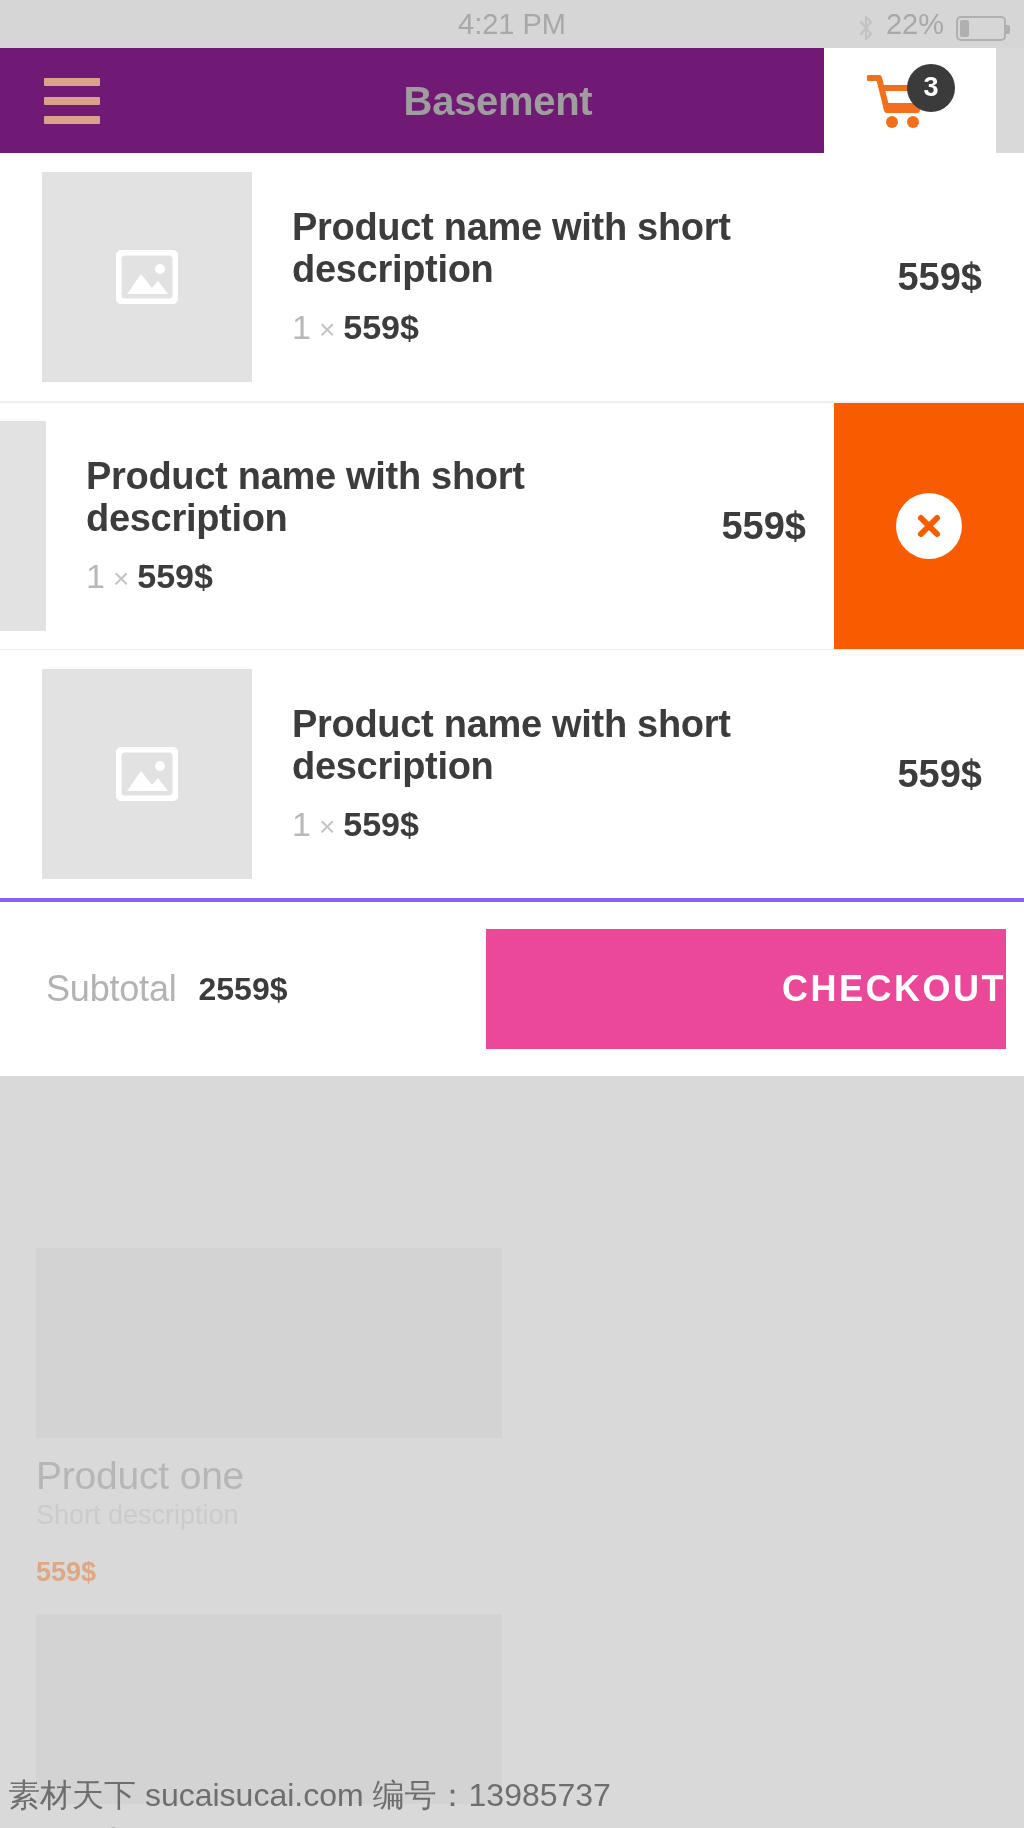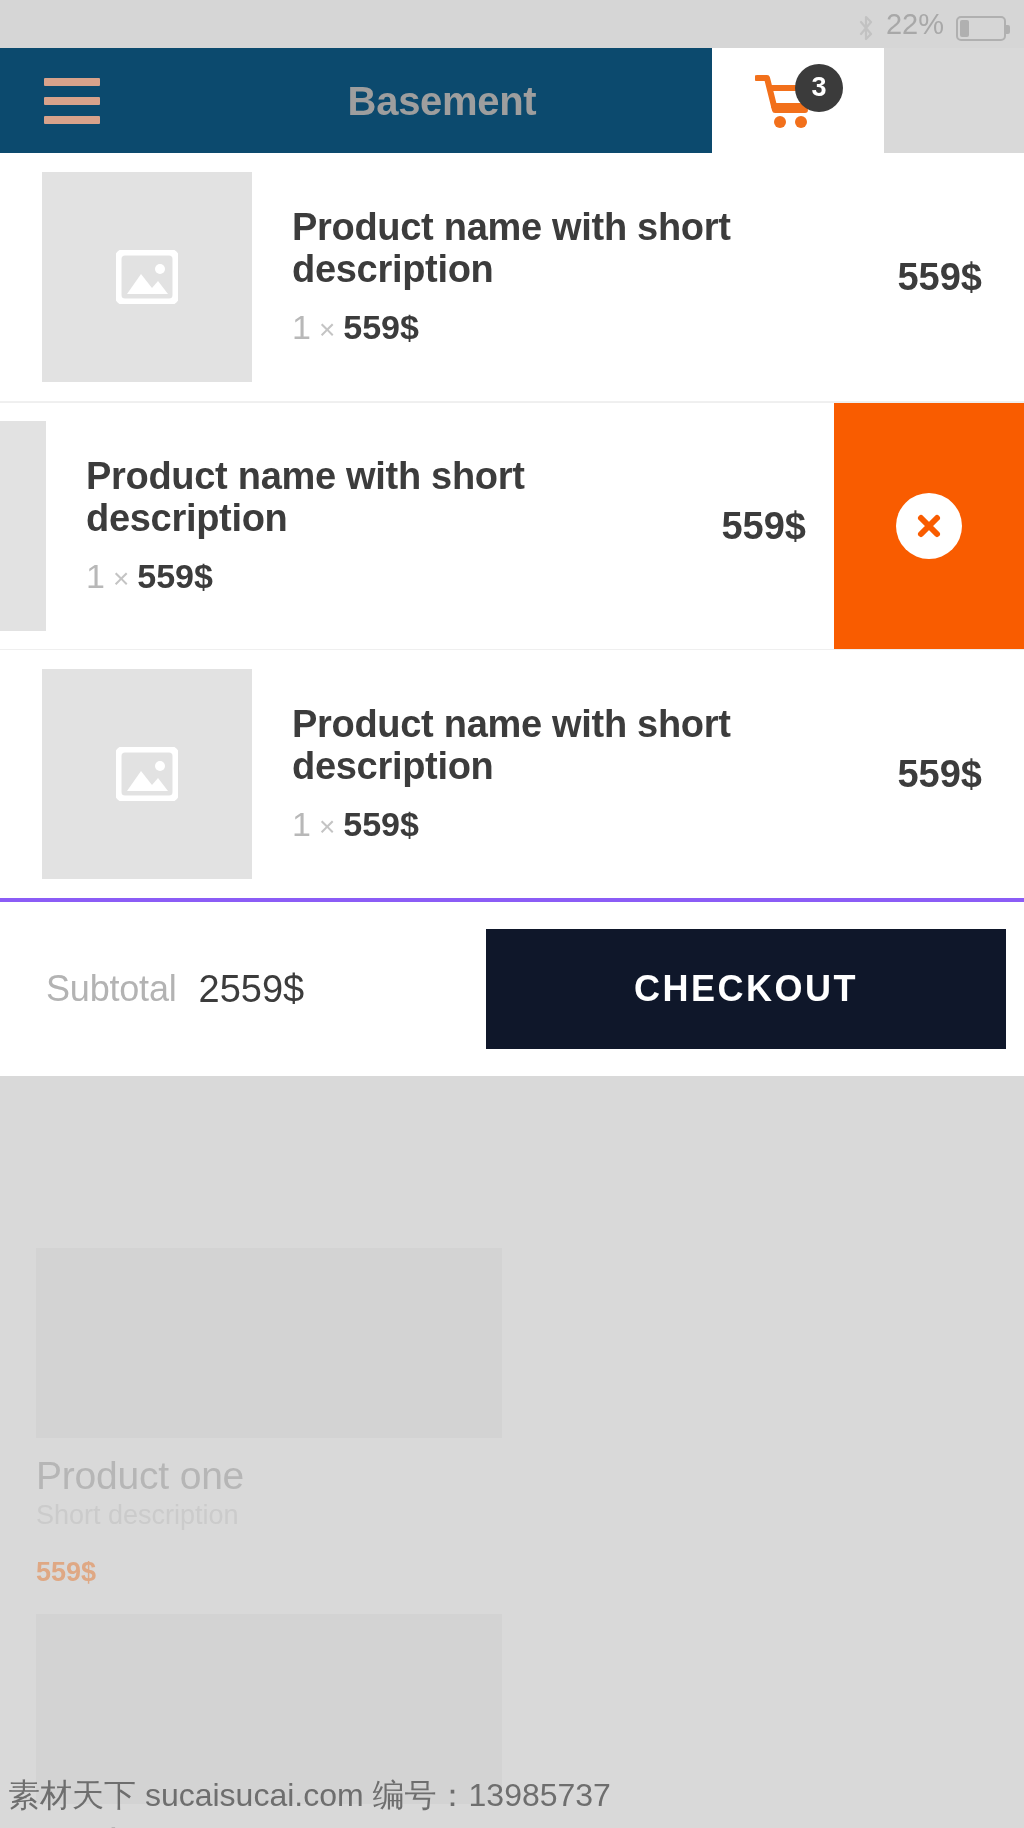--- a/index.html
+++ b/index.html
@@ -133,22 +133,22 @@
   .battery-fill {
     height: 100%;
     background: #b0b0b0;
     border-radius: 2px;
   }
 
   
   .navbar {
     position: absolute;
     left: 0; top: 48px;
-    width: 884px; height: 105px;
-    background: #0c4a6e;
+    width: 996px; height: 105px;
+    background: #701a75;
     z-index: 5;
   }
   .hamburger {
     position: absolute;
     left: 44px; top: 50%;
     transform: translateY(-50%);
     width: 56px;
     display: flex;
     flex-direction: column;
     gap: 11px;
@@ -295,37 +295,38 @@
     align-items: center;
     padding: 0 18px 0 46px;
     background: #fff;
   }
   .subtotal-label {
     font-size: 36px;
     color: #b3b3b3;
     letter-spacing: -.2px;
   }
   .subtotal-value {
-    font-size: 38px;
-    font-weight: normal;
+    font-size: 32px;
+    font-weight: bold;
     color: #3c3c3c;
     margin-left: 22px;
   }
   .checkout-btn {
     margin-left: auto;
     width: 520px;
     height: 120px;
-    background: #0f172a;
+    background: #ec4899;
     color: #ffffff;
     border: none;
     font-family: "Liberation Sans", sans-serif;
     font-size: 36px;
     font-weight: bold;
     letter-spacing: 2.5px;
     cursor: pointer;
+    text-align: right;
   }
 
   
   .watermark {
     position: absolute;
     left: 8px;
     bottom: 10px;
     font-size: 32px;
     color: #6e6e6e;
     z-index: 9;
@@ -351,20 +352,21 @@
       <div class="bg-card">
         <div class="bg-thumb"></div>
         <div class="bg-title">Product one</div>
 
       </div>
 
     </div>
   </div>
 
   <div class="statusbar">
+    <div class="sb-center">4:21 PM</div>
     <div class="sb-right">
       <svg class="bt-icon" viewBox="0 0 16 26">
         <path d="M3 7 L13 19 L8 24 L8 2 L13 7 L3 19" fill="none" stroke="#c2c2c2" stroke-width="2.2" stroke-linejoin="round" stroke-linecap="round"></path>
       </svg>
       <span class="batt-pct">22%</span>
       <div class="battery">
         <div class="battery-fill" id="battery-fill" style="width: 22%;"></div>
       </div>
     </div>
   </div>

